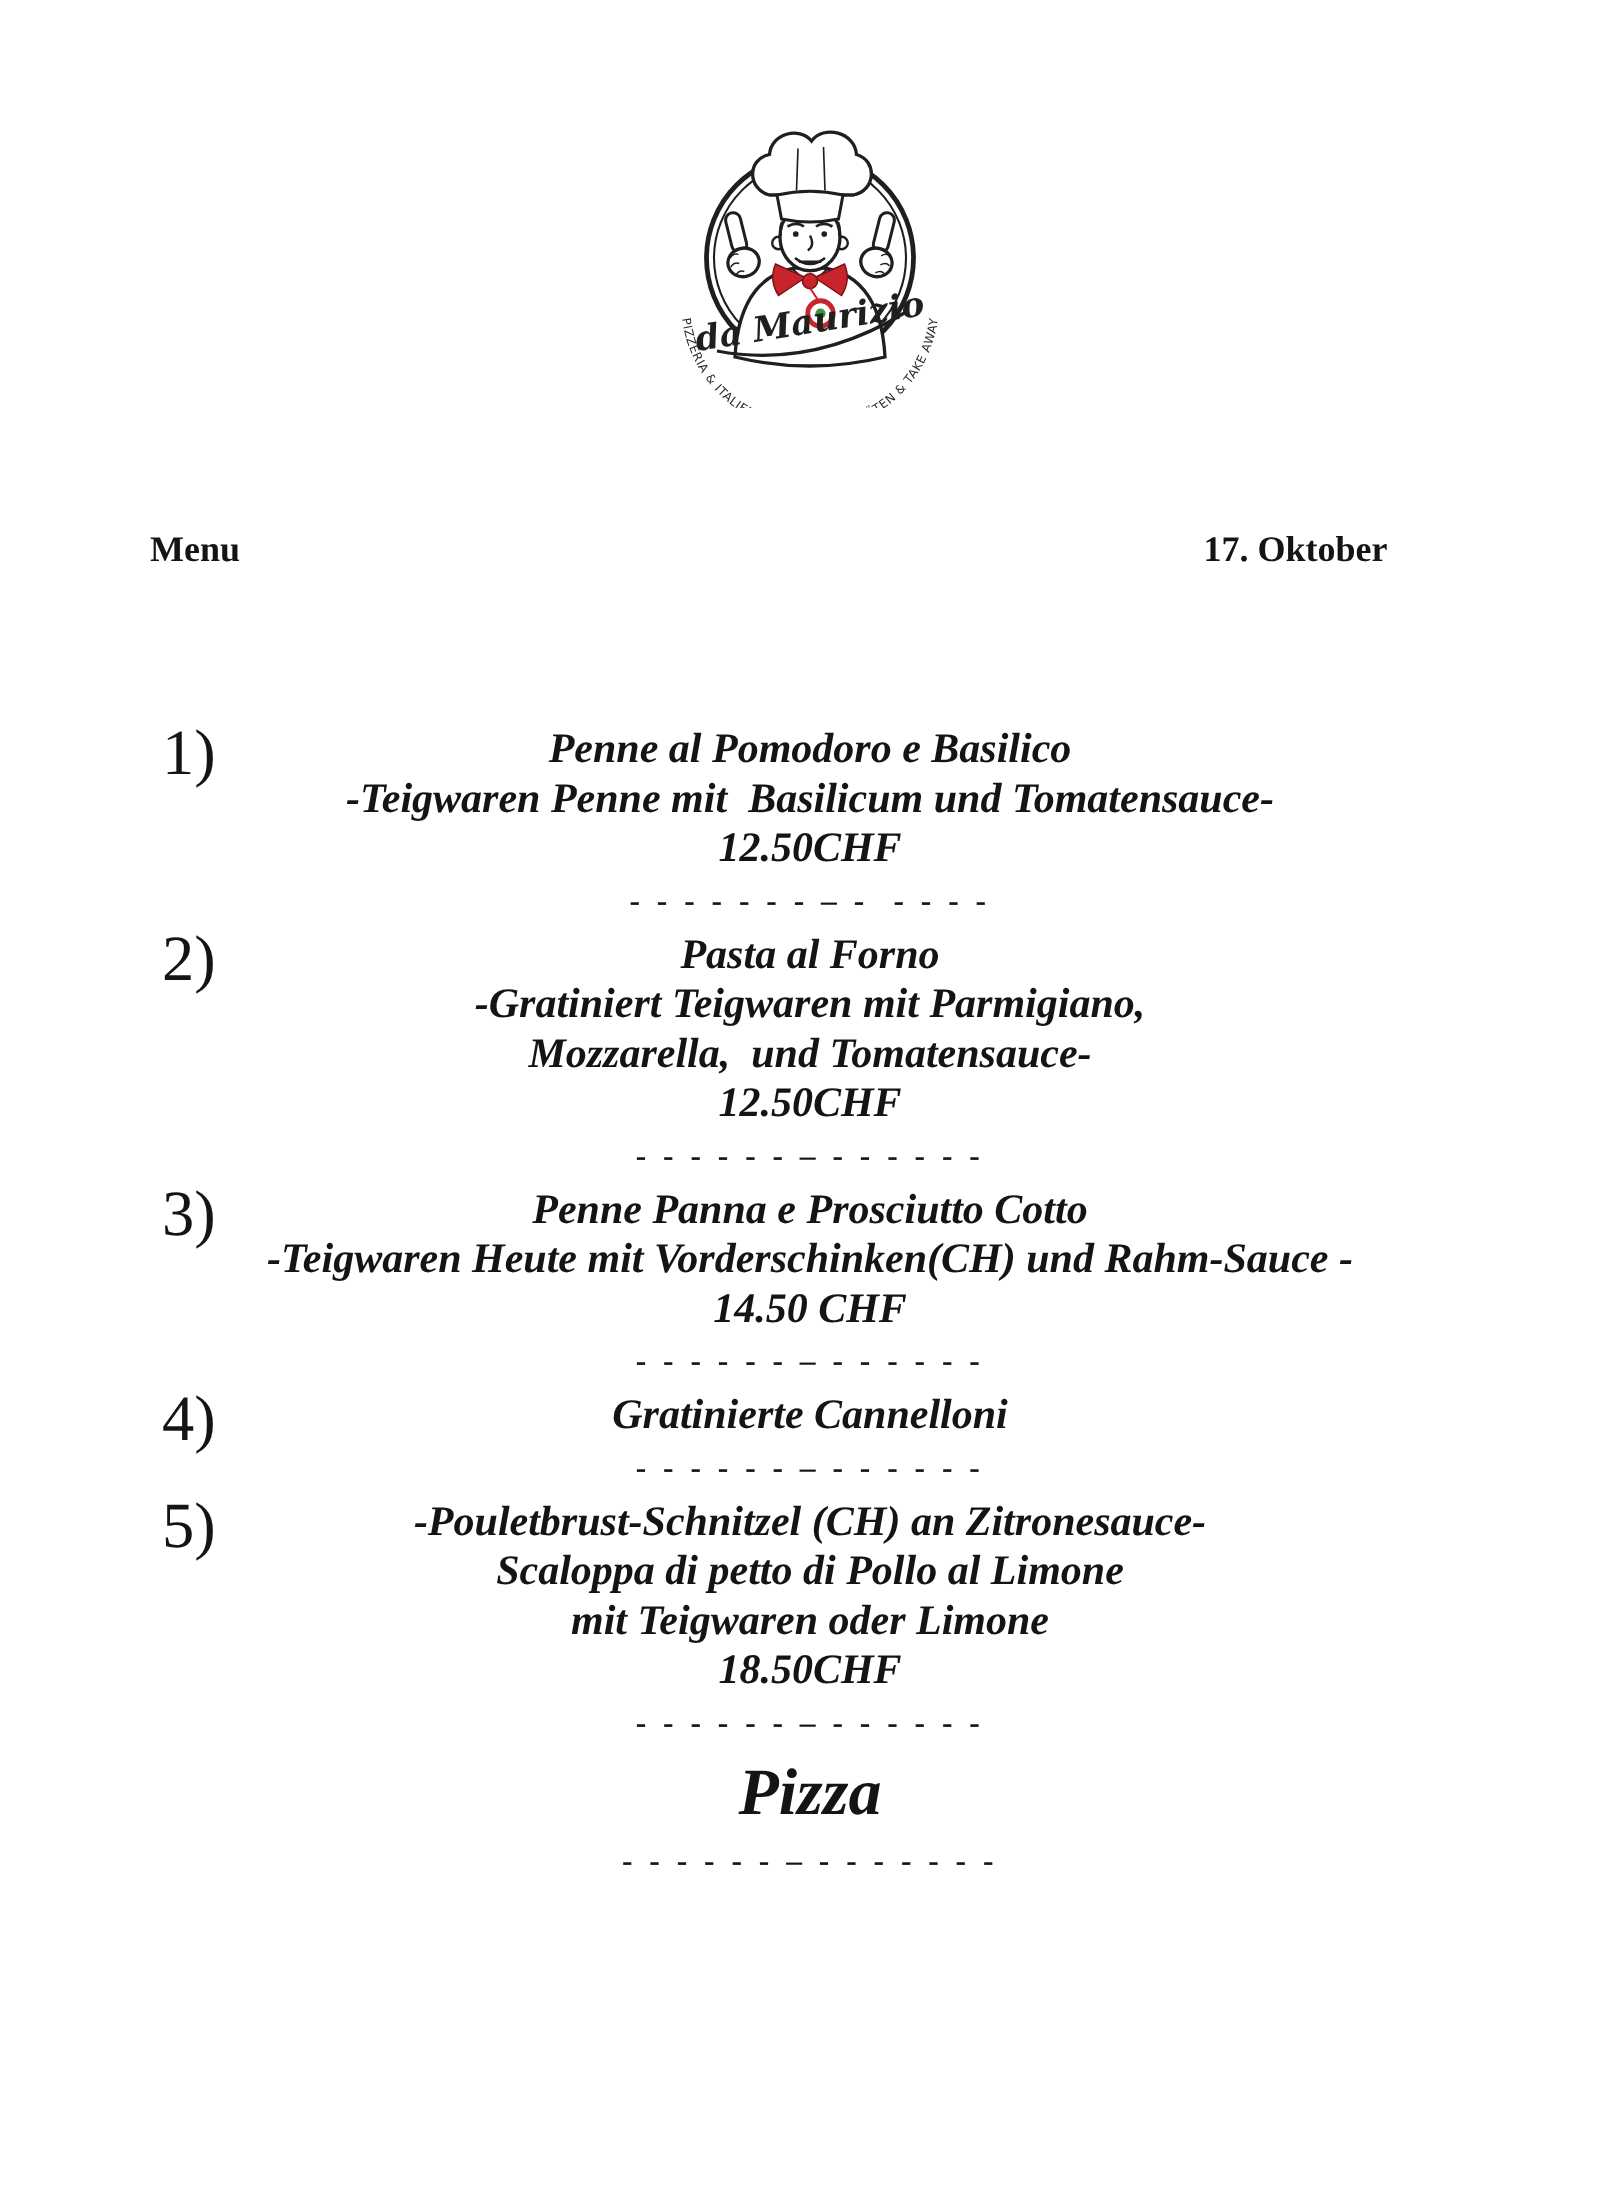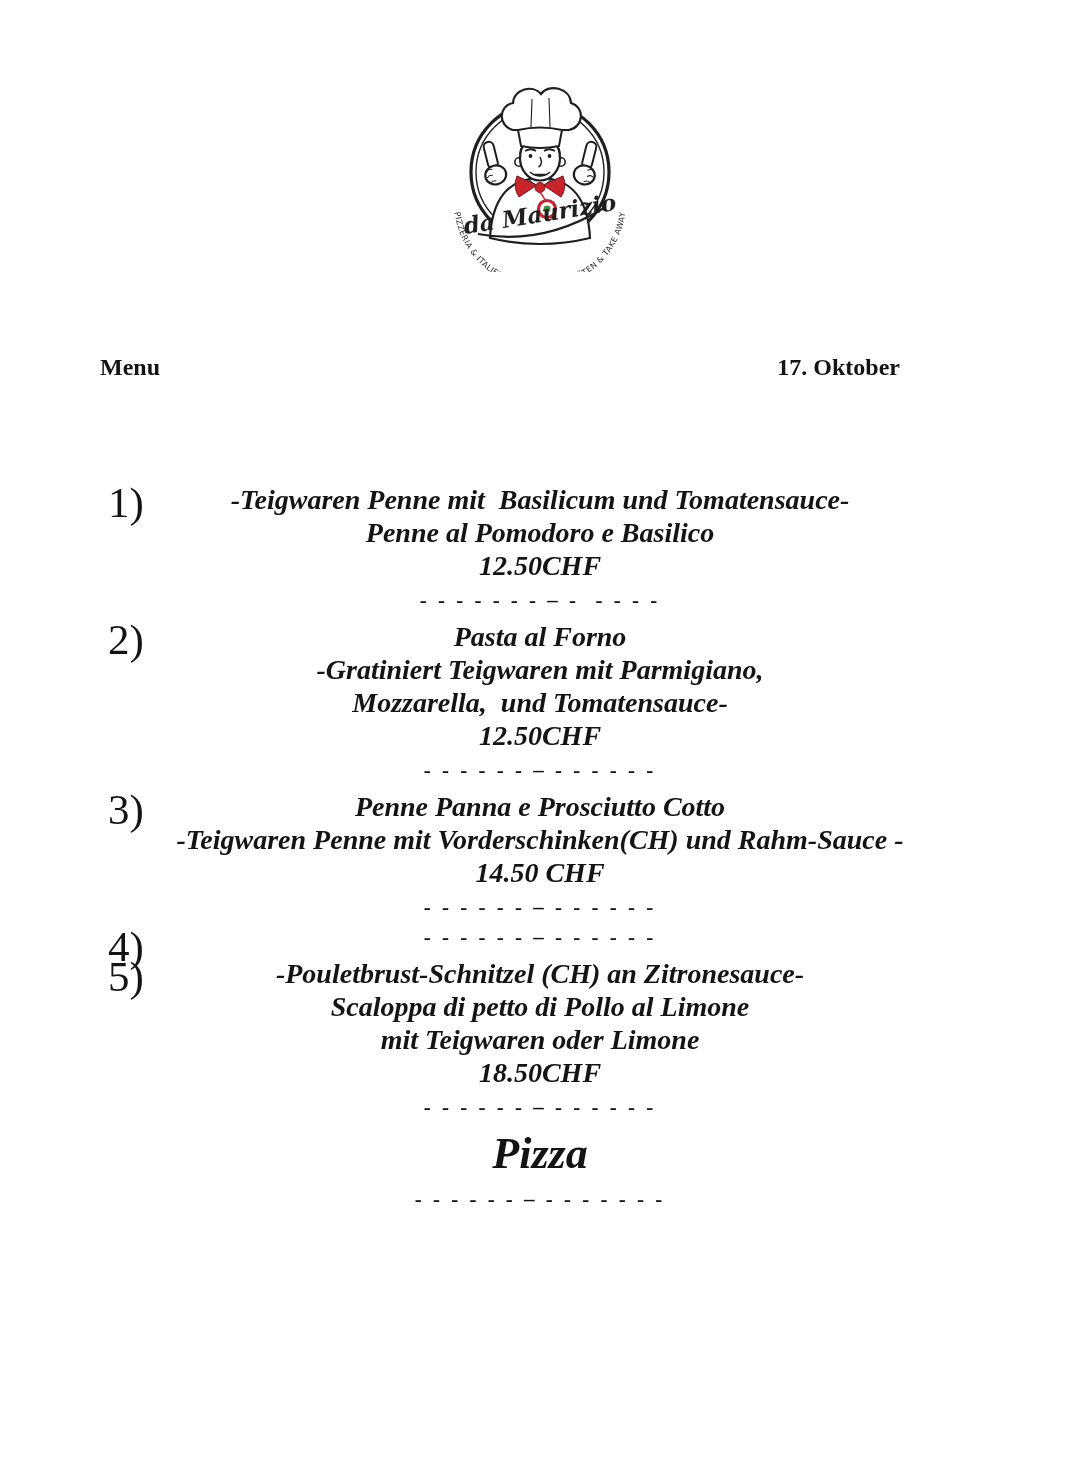--- a/index.html
+++ b/index.html
@@ -41,21 +41,21 @@
     top: 348px;
     left: 0;
     width: 1080px;
     height: 42px;
     font-weight: 700;
     font-size: 24px;
     line-height: 38px;
   }
   .h-left  { position: absolute; left: 100px; }
   .h-center{ position: absolute; left: 550px; transform: translateX(-50%); white-space: nowrap; }
-  .h-right { position: absolute; right: 180px; white-space: nowrap; }
+  .h-right { position: absolute; right: 155px; white-space: nowrap; }
 
   
   .items {
     position: absolute;
     top: 483px;
     left: 0;
     width: 1080px;
     text-align: center;
   }
   .item { position: relative; }
@@ -164,45 +164,46 @@
 
   <div class="header-row">
     <span class="h-left">Menu</span>
     <span class="h-right">17. Oktober</span>
   </div>
 
   <div class="items">
 
     <section class="item">
       <span class="num">1)</span>
+      <p class="line">Penne al Pomodoro e Basilico</p>
       <p class="line">-Teigwaren Penne mit  Basilicum und Tomatensauce-</p>
-      <p class="line">Penne al Pomodoro e Basilico</p>
       <p class="line">12.50CHF</p>
       <p class="sep">- - - - - - - – -  - - - -</p>
     </section>
 
     <section class="item">
       <span class="num">2)</span>
       <p class="line">Pasta al Forno</p>
       <p class="line">-Gratiniert Teigwaren mit Parmigiano,</p>
       <p class="line">Mozzarella,  und Tomatensauce-</p>
       <p class="line">12.50CHF</p>
       <p class="sep">- - - - - - – - - - - - -</p>
     </section>
 
     <section class="item">
       <span class="num">3)</span>
       <p class="line">Penne Panna e Prosciutto Cotto</p>
-      <p class="line">-Teigwaren Penne mit Vorderschinken(CH) und Rahm-Sauce -</p>
+      <p class="line">-Teigwaren Heute mit Vorderschinken(CH) und Rahm-Sauce -</p>
       <p class="line">14.50 CHF</p>
       <p class="sep">- - - - - - – - - - - - -</p>
     </section>
 
     <section class="item">
       <span class="num">4)</span>
+      <p class="line">Gratinierte Cannelloni</p>
       <p class="sep">- - - - - - – - - - - - -</p>
     </section>
 
     <section class="item">
       <span class="num">5)</span>
       <p class="line">-Pouletbrust-Schnitzel (CH) an Zitronesauce-</p>
       <p class="line">Scaloppa di petto di Pollo al Limone</p>
       <p class="line">mit Teigwaren oder Limone</p>
       <p class="line">18.50CHF</p>
       <p class="sep">- - - - - - – - - - - - -</p>

